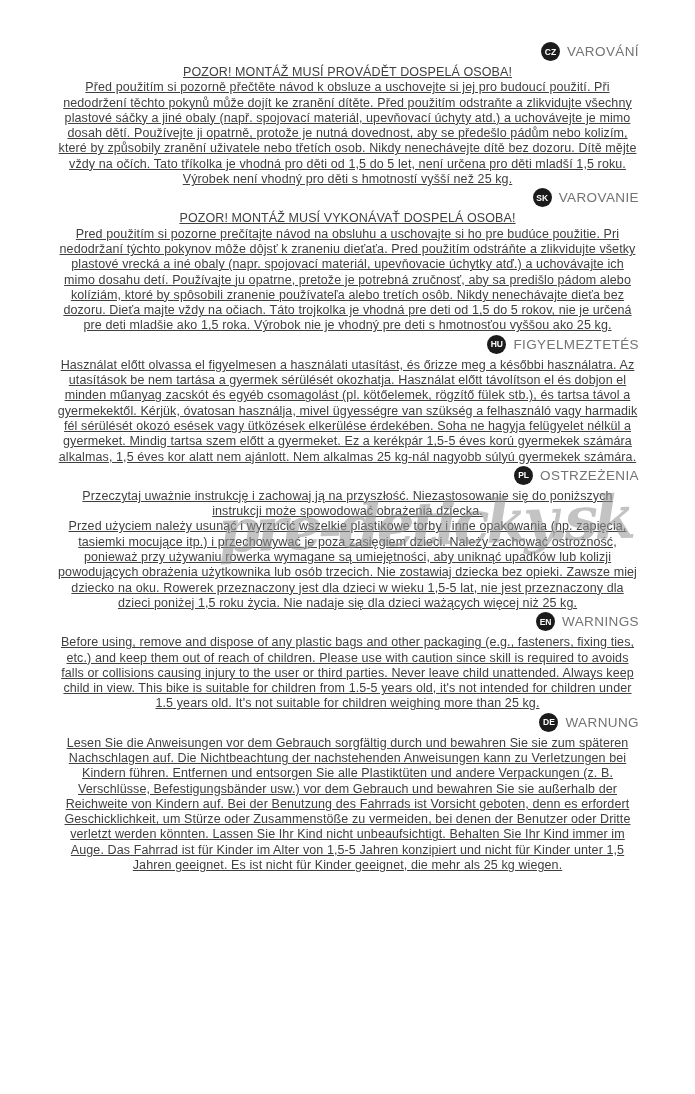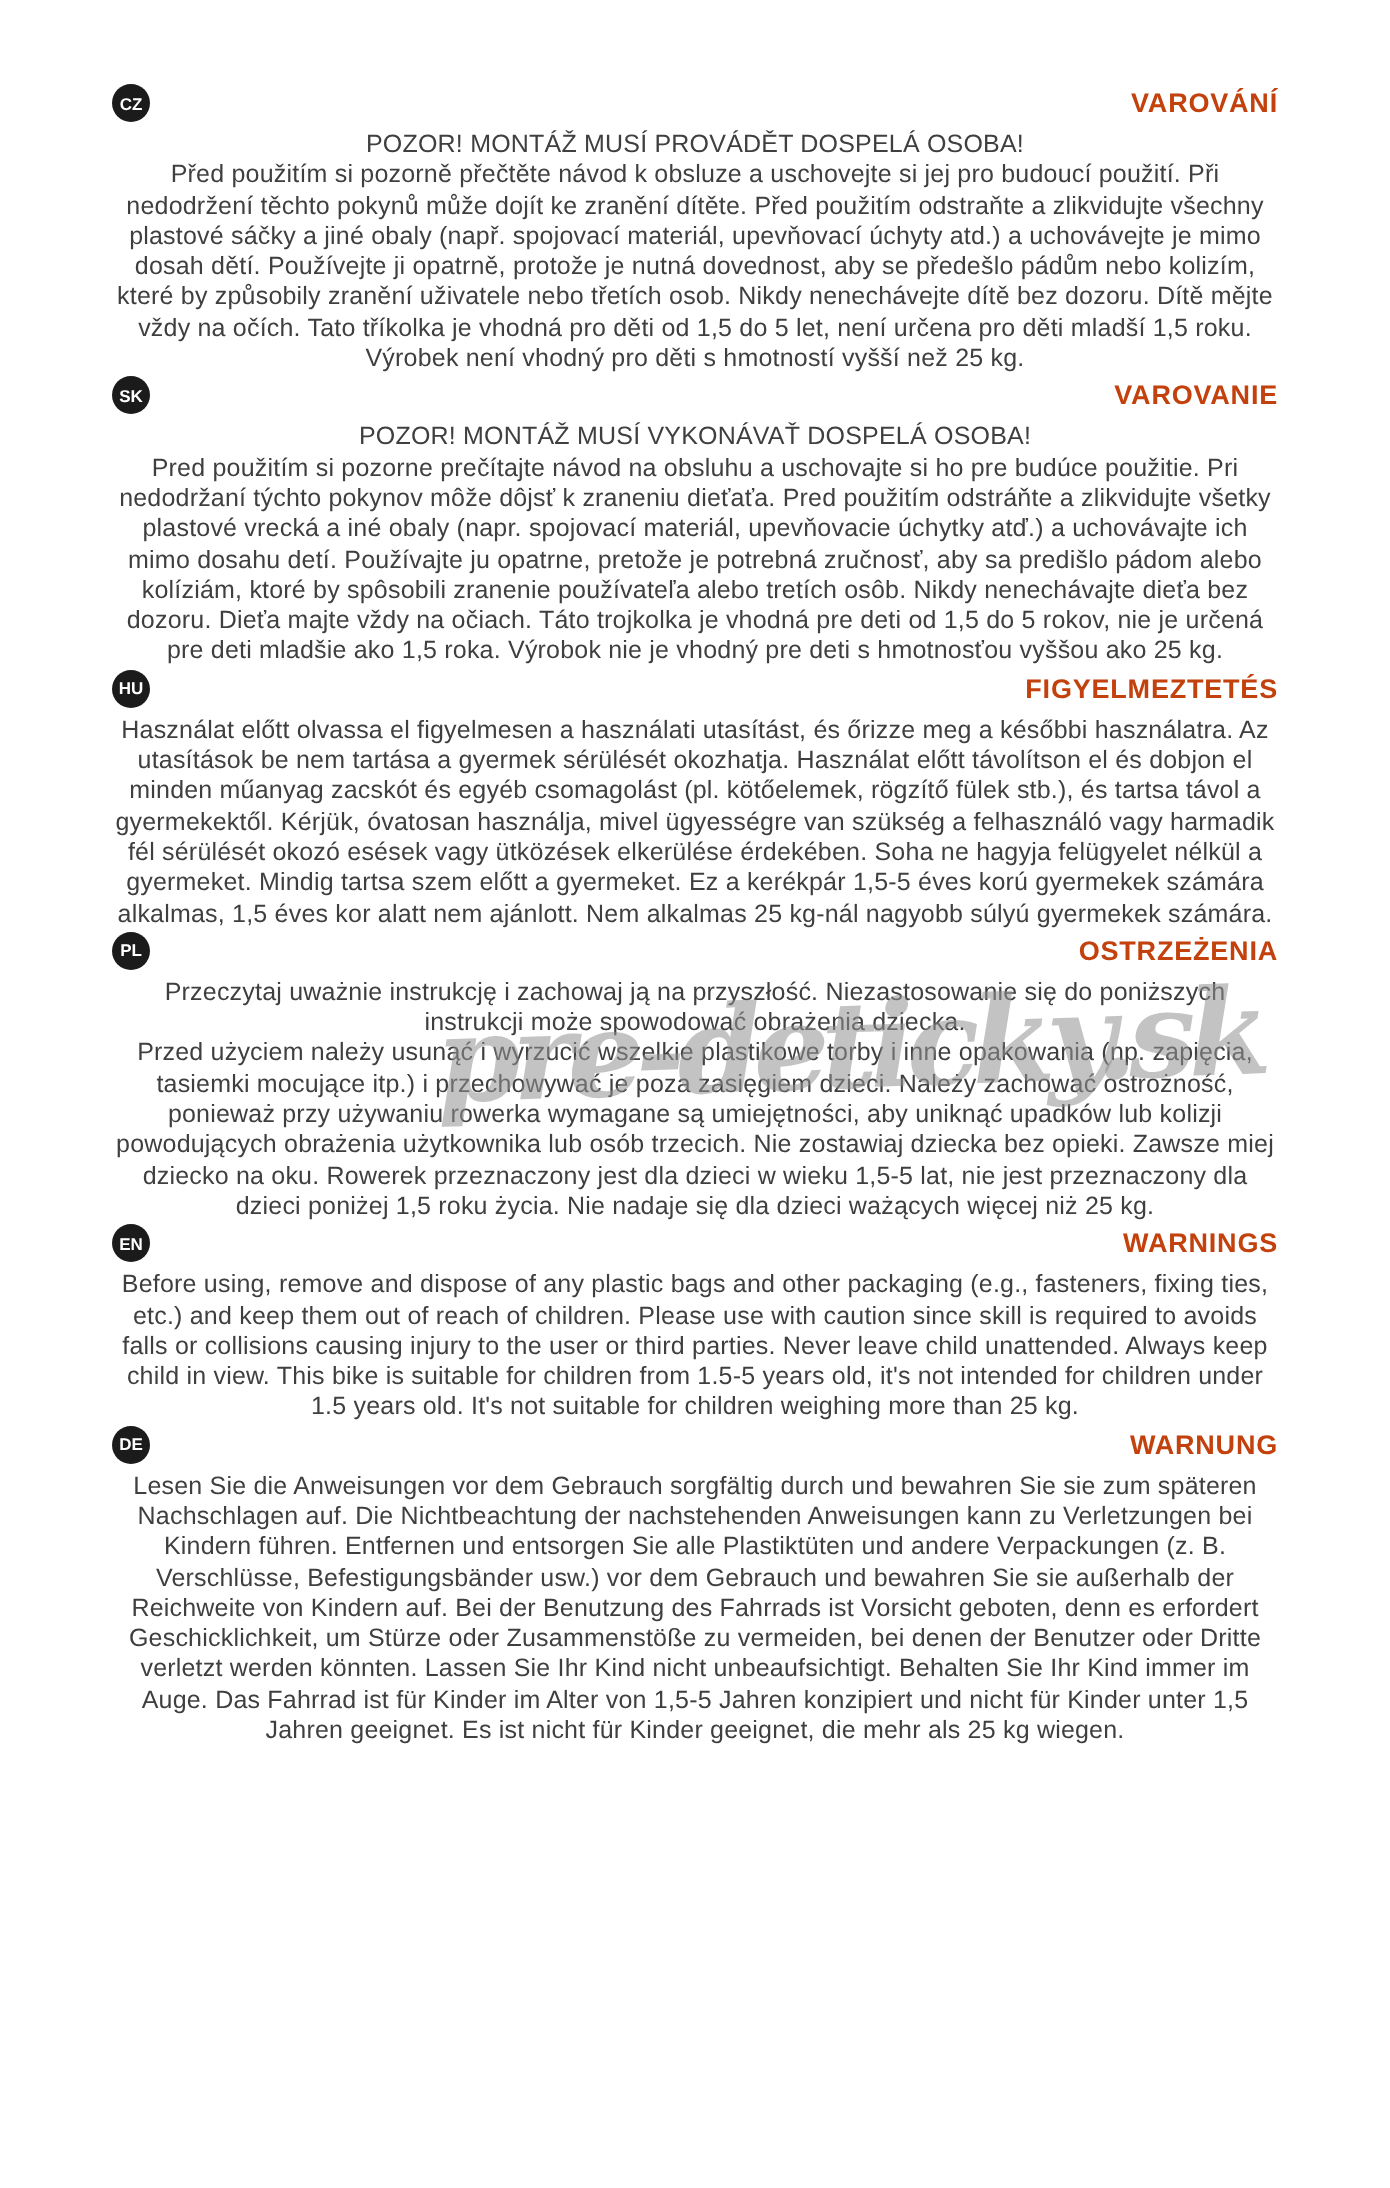--- a/index.html
+++ b/index.html
@@ -21,21 +21,21 @@
     overflow: hidden;
   }
   .content {
     padding: 42px 56px 0 56px;
   }
   .section {
     margin: 0 0 1px 0;
   }
   .section-header {
     display: flex;
-    justify-content: space-between;
+    justify-content: flex-end;
     align-items: center;
     gap: 7px;
     height: 19px;
     margin-bottom: 4px;
   }
   .badge {
     width: 19px;
     height: 19px;
     min-width: 19px;
     border-radius: 50%;
@@ -43,31 +43,32 @@
     color: #ffffff;
     font-size: 8.5px;
     font-weight: bold;
     display: flex;
     align-items: center;
     justify-content: center;
     letter-spacing: 0;
   }
   .section-title {
     font-size: 13.5px;
-    font-weight: bold;
-    color: #c2410c;
+    font-weight: normal;
+    color: #737373;
     letter-spacing: 0.4px;
   }
   .heading, .para {
     margin: 0;
     text-align: center;
     font-size: 12.5px;
     line-height: 15.3px;
     color: #3f3f3f;
     letter-spacing: 0.1px;
+    text-decoration: underline;
   }
   .watermark {
     position: absolute;
     left: 218px;
     top: 488px;
     width: 460px;
     font-family: "DejaVu Serif", serif;
     font-style: italic;
     font-weight: bold;
     font-size: 60px;

